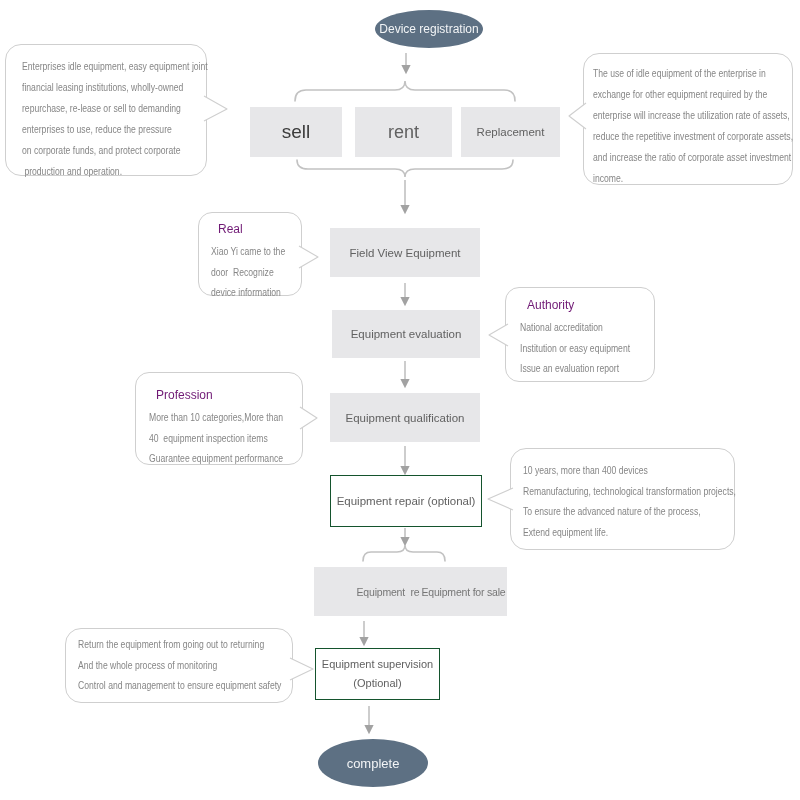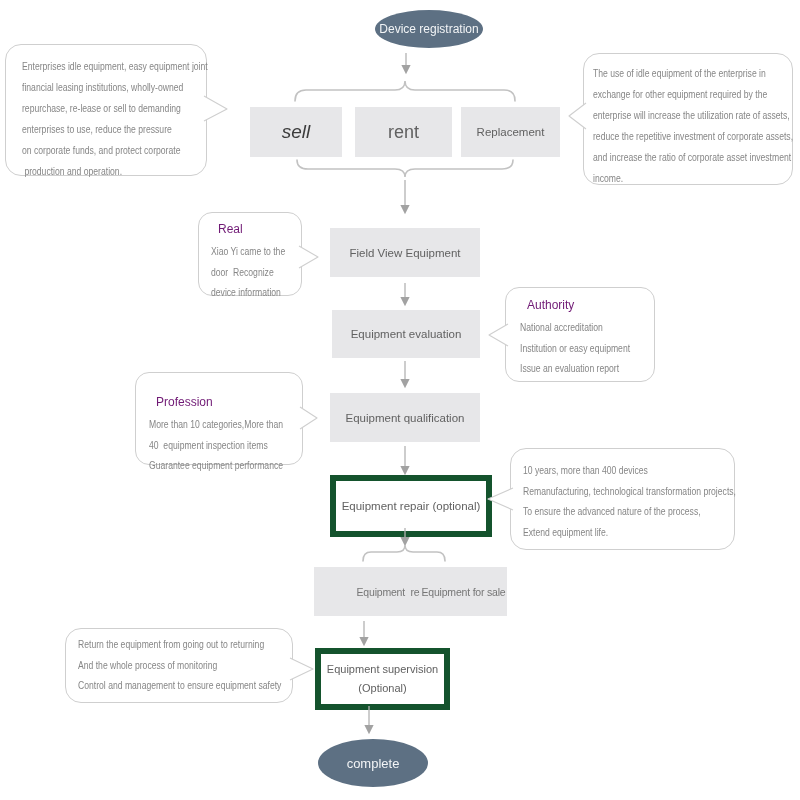--- a/index.html
+++ b/index.html
@@ -12,39 +12,39 @@
     border-radius:50%; display:flex; align-items:center; justify-content:center;
     font-size:12px; white-space:pre;
   }
 
   
   .box {
     position:absolute; background:#e7e7e9; color:#616161;
     display:flex; align-items:center; justify-content:center;
     font-size:11.5px; text-align:center; white-space:pre;
   }
-  .box.outline { background:#ffffff; border:6px solid #14532d; flex-direction:column; line-height:19px; }
-  .lbl-sell { font-size:19px; color:#3c3c3c;font-style:italic; }
+  .box.outline { background:#ffffff; border:1px solid #14532d; flex-direction:column; line-height:19px; }
+  .lbl-sell { font-size:19px; color:#3c3c3c; }
   .lbl-rent { font-size:18px; }
   .box-sm { font-size:10.5px; letter-spacing:-0.2px; color:#767676; }
 
   
   .callout {
     position:absolute; background:#ffffff; border:1px solid #cfcfcf;
     border-radius:16px; color:#868686; box-sizing:border-box;
   }
   .co-title { font-size:12px; color:#701a75; margin:0 0 5px 7px; white-space:pre; }
   .co-line { font-size:10.5px; white-space:pre; transform:scaleX(0.82); transform-origin:0 50%; line-height:20.5px; }
   .co-big .co-line { line-height:21px; }
 
   .pad-idle    { padding:11px 0 0 16px; }
   .pad-benefit { padding:9px 0 0 9px; }
   .pad-real    { padding:9px 0 0 12px; }
   .pad-auth    { padding:10px 0 0 14px; }
-  .pad-prof    { padding:22px 0 0 13px; }
+  .pad-prof    { padding:15px 0 0 13px; }
   .pad-repair  { padding:11px 0 10px 12px; }
   .pad-mon     { padding:5px 0 0 12px; }
   .r14 { border-radius:14px; }
 
   
   #connectors { position:absolute; left:0; top:0; width:800px; height:800px; pointer-events:none; }
   .flowline { stroke:#b2b2b2; stroke-width:1.3; fill:none; }
   .brace { stroke:#c2c2c2; stroke-width:1.6; fill:none; stroke-linecap:round; }
   .pointer { fill:#ffffff; stroke:#cfcfcf; stroke-width:1.1; stroke-linejoin:round; }
 </style>

